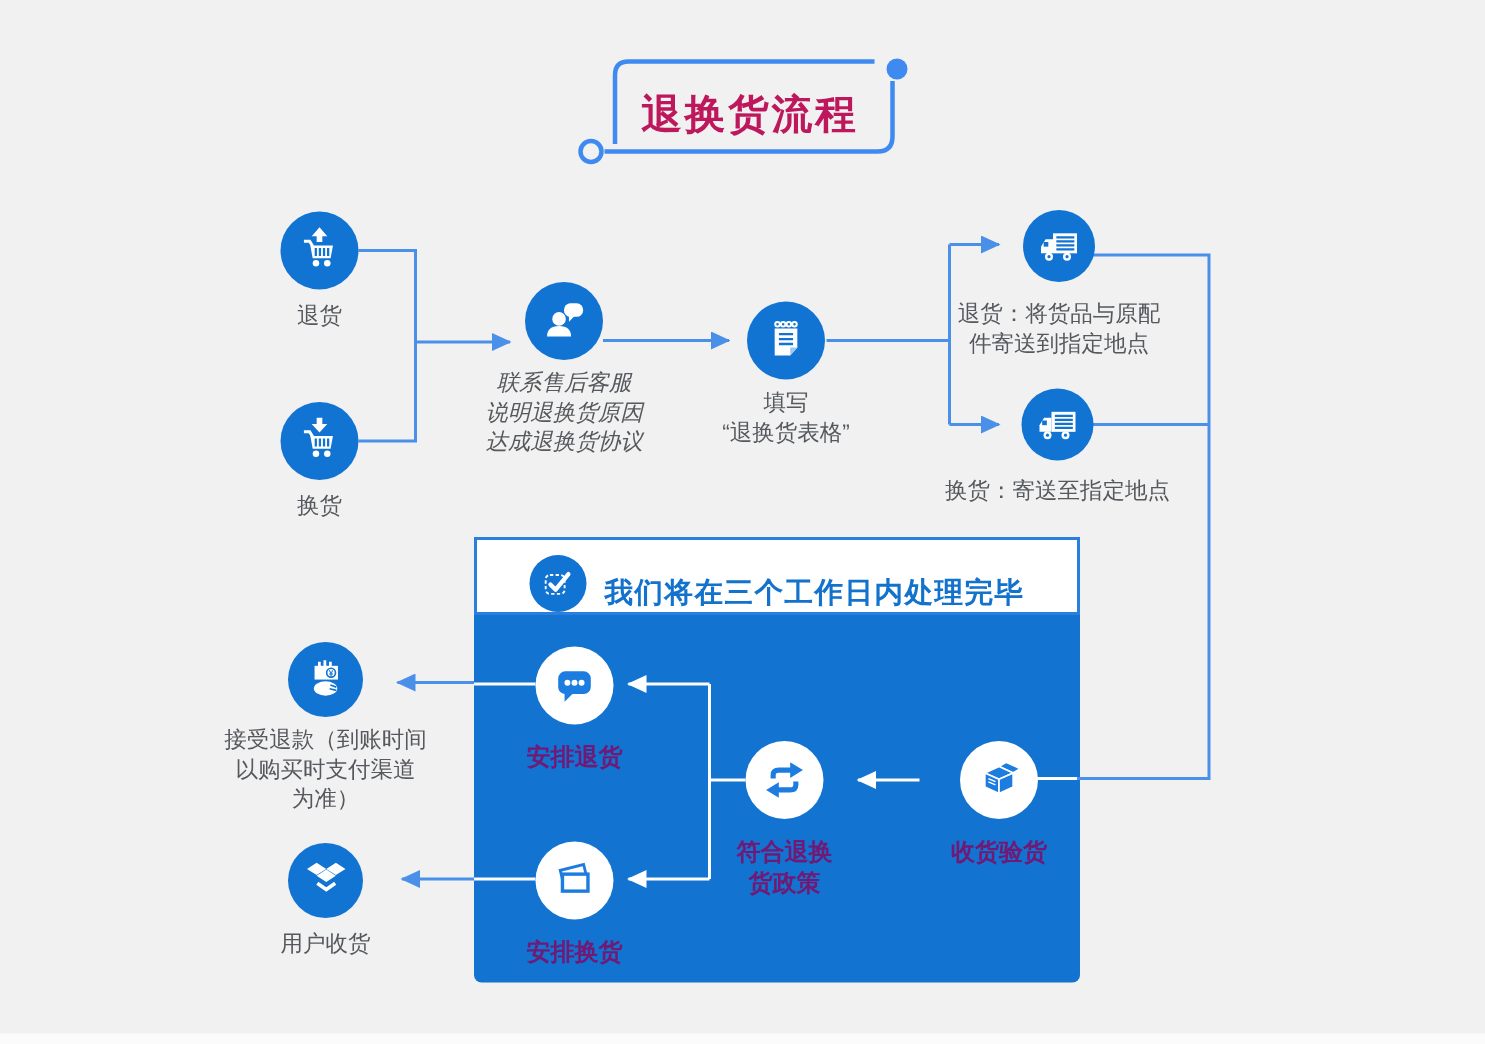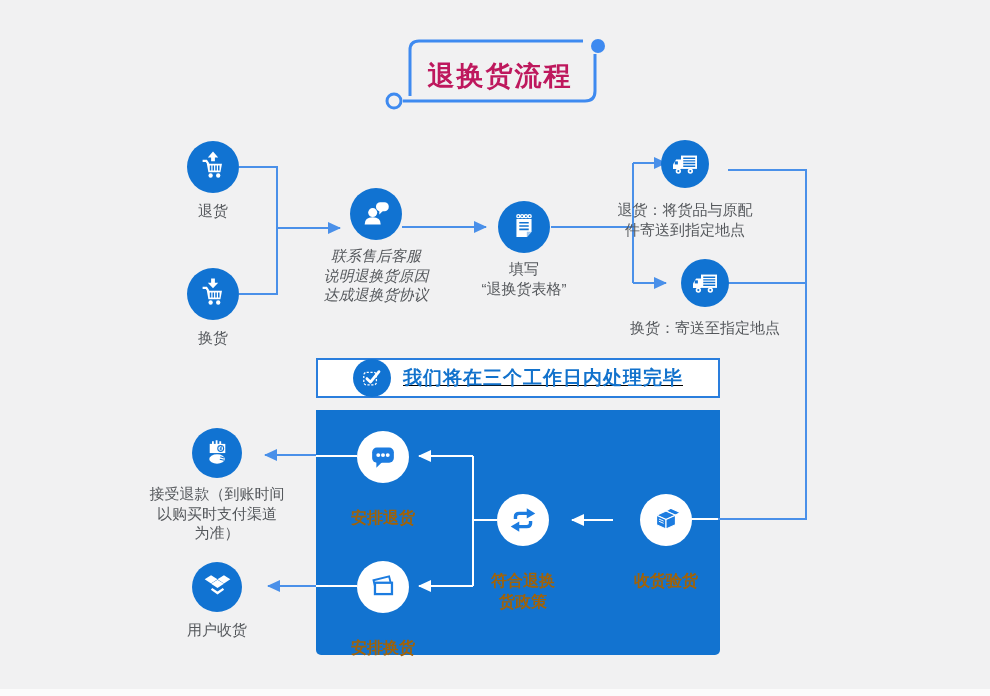--- a/index.html
+++ b/index.html
@@ -25,27 +25,27 @@
   .circle{
     border-radius:50%;background:#1173d2;
     display:flex;align-items:center;justify-content:center;flex:none;
   }
   .c52{width:52px;height:52px;}
   .c50{width:50px;height:50px;}
   .c48{width:48px;height:48px;}
   .circle.white{background:#ffffff;}
   .lbl{color:#55585c;font-size:15px;line-height:19.5px;text-align:center;margin-top:8px;white-space:nowrap;}
   .lbl.tight{margin-top:6px;}
-  .lbl.inbox{color:#a16207;font-weight:bold;font-size:16px;line-height:21px;margin-top:24px;}
+  .lbl.inbox{color:#701a75;font-weight:bold;font-size:16px;line-height:21px;margin-top:12px;}
 
   
   .process-box{position:absolute;left:316px;top:358px;width:404px;height:297px;z-index:1;box-sizing:border-box;}
   .pb-header{
-    height:40px;box-sizing:border-box;background:#ffffff;border:2px solid #2a7edd;
-    display:flex;align-items:center;justify-content:center;gap:12px;text-decoration:underline;
+    height:52px;box-sizing:border-box;background:#ffffff;border:2px solid #2a7edd;
+    display:flex;align-items:flex-end;justify-content:center;gap:12px;
   }
   .pb-header-text{font-size:19px;font-weight:bold;color:#1272cc;letter-spacing:1px;}
   .pb-check-circle{width:38px;height:38px;border-radius:50%;background:#1173d2;display:flex;align-items:center;justify-content:center;flex:none;}
   .pb-body{position:absolute;left:0;right:0;top:52px;bottom:0;background:#1273d0;border-radius:0 0 5px 5px;}
 </style>
 </head>
 <body>
 
 <div class="stage">
 
@@ -170,21 +170,21 @@
           <path d="M13 13.5 H23 M13 17 H23 M13 20.5 H23"></path>
         </g>
       </svg>
     </div>
     <div class="lbl tight">
       <div>填写</div>
       <div>“退换货表格”</div>
     </div>
   </div>
 
-  <div class="node" style="left:585px;top:140px;">
+  <div class="node" style="left:606px;top:140px;">
     <div class="circle c48">
       <svg width="32" height="32" viewBox="0 0 36 36">
         <rect x="13.5" y="8.5" width="18" height="15" fill="#fff"></rect>
         <g stroke="#1173d2" stroke-width="1.6">
           <path d="M16 11.5 H29.5 M16 14.5 H29.5 M16 17.5 H29.5 M16 20.5 H29.5"></path>
         </g>
         <path d="M13.5 13 H8 L4.5 18.5 V23.5 H13.5 Z" fill="#fff"></path>
         <rect x="6.5" y="15" width="3.5" height="3.5" fill="#1173d2"></rect>
         <circle cx="10.5" cy="26" r="3" fill="#fff"></circle>
           <circle cx="10.5" cy="26" r="1.2" fill="#1173d2"></circle>

